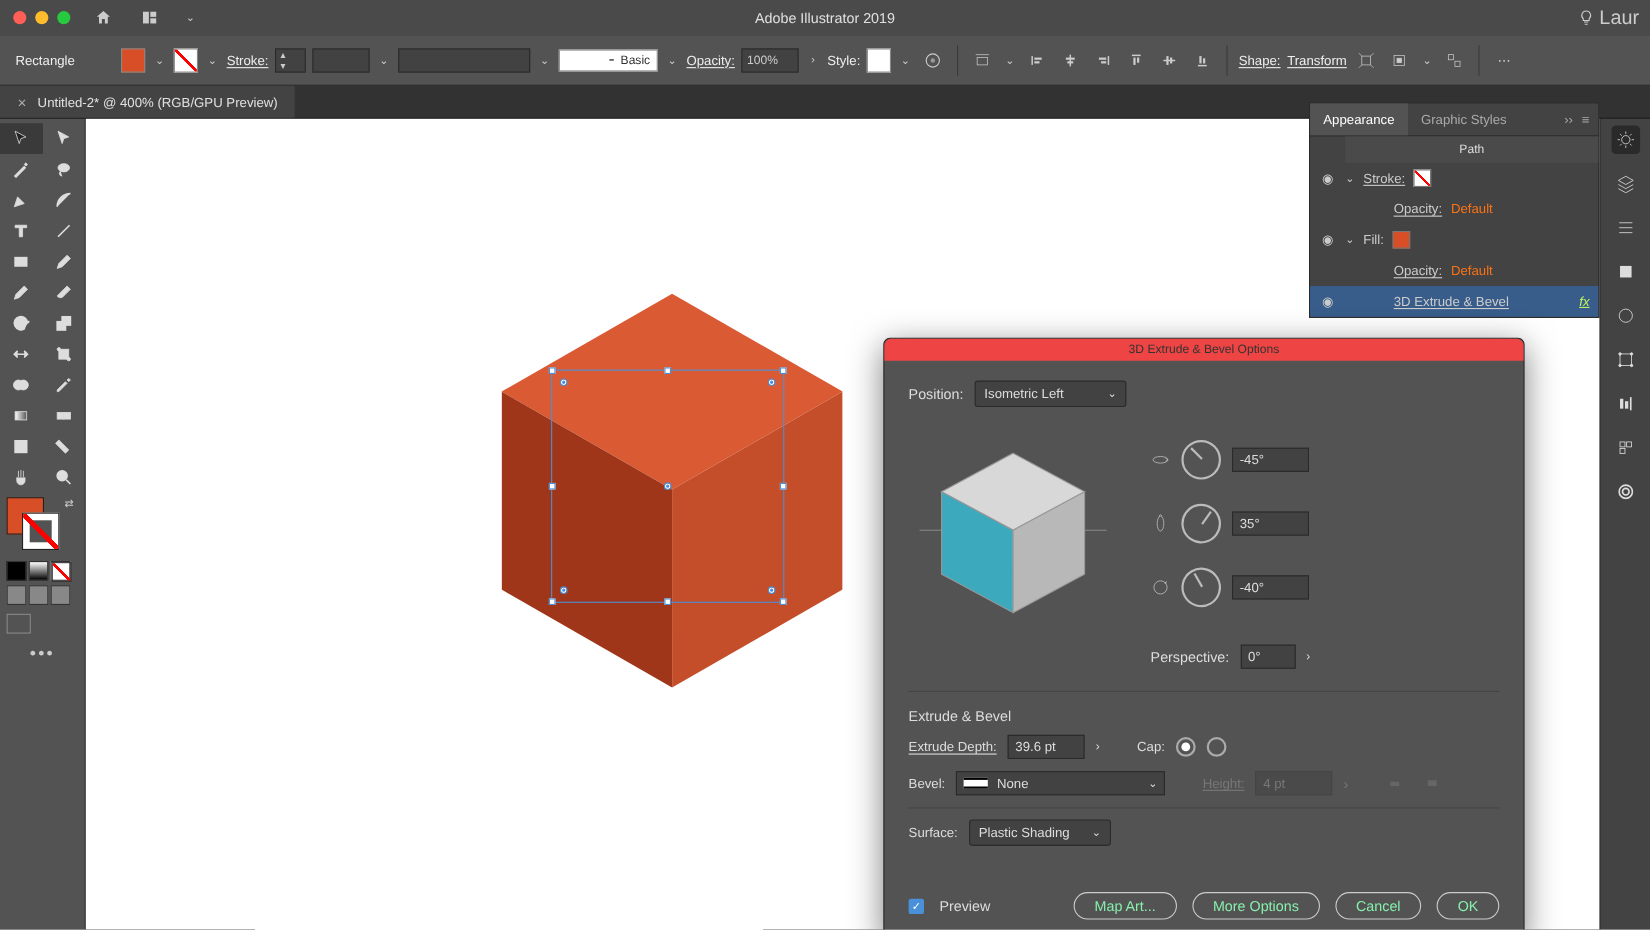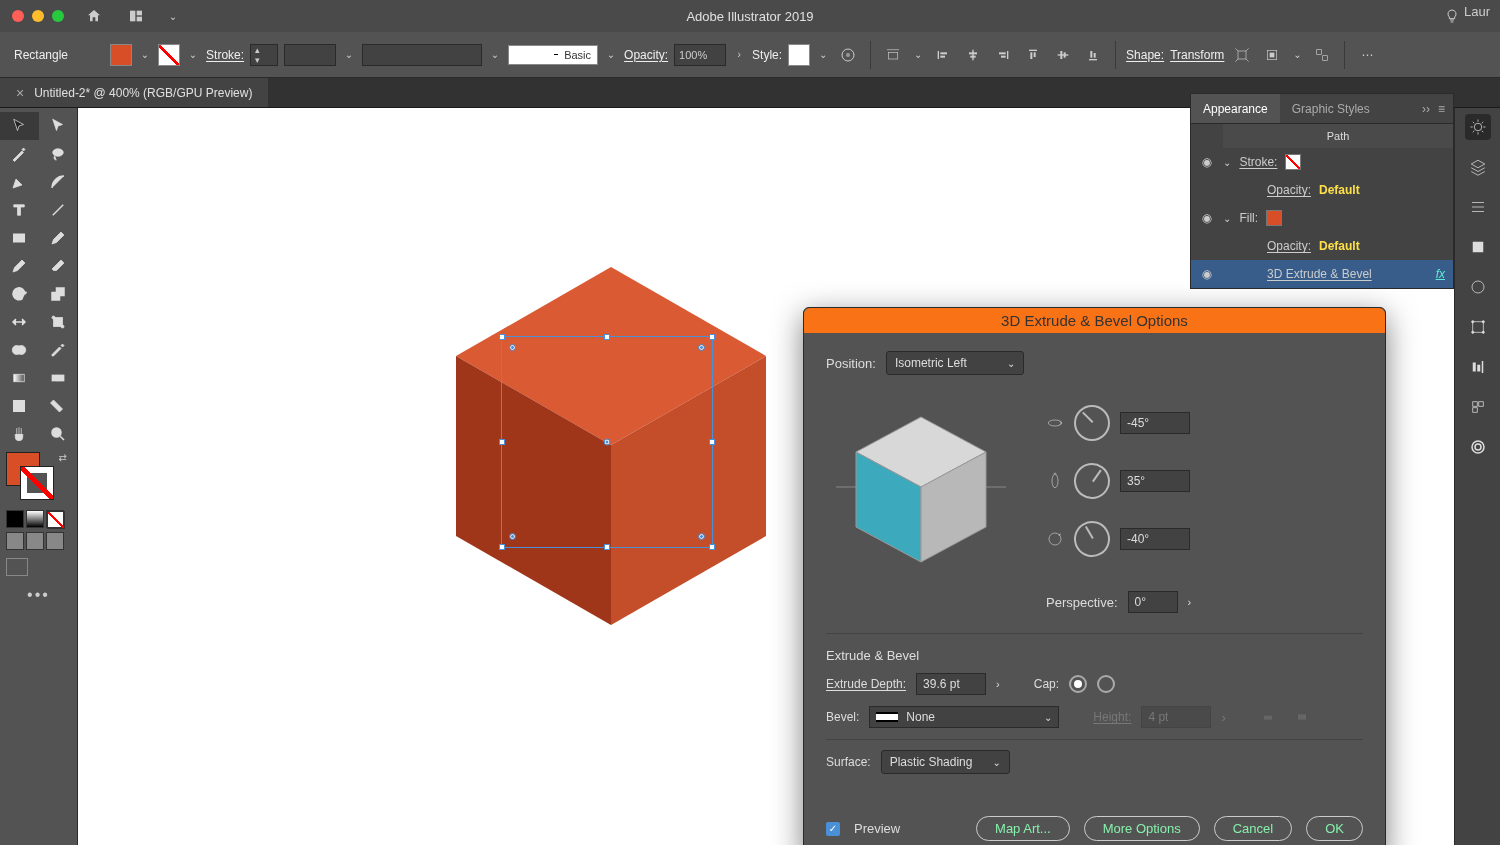--- a/index.html
+++ b/index.html
@@ -5,21 +5,21 @@
 * { box-sizing: border-box; margin: 0; padding: 0; font-family: -apple-system, BlinkMacSystemFont, "Segoe UI", sans-serif; }
 body { background: #323232; color: #ccc; overflow: hidden; width: 1500px; height: 845px; position: relative; }
 
 
 .titlebar { height: 32px; background: #4a4a4a; display: flex; align-items: center; position: relative; }
 .traffic-lights { display: flex; gap: 8px; padding-left: 12px; }
 .tl { width: 12px; height: 12px; border-radius: 50%; }
 .tl.red { background: #ff5f56; } .tl.yellow { background: #ffbd2e; } .tl.green { background: #27c93f; }
 .title-center { position: absolute; left: 50%; transform: translateX(-50%); font-size: 13px; color: #e0e0e0; }
 .title-icons { display: flex; gap: 18px; padding: 0 18px; align-items: center; }
-.title-right { margin-left: auto; display: flex; padding-right: 10px; font-size: 13px; }
+.title-right { margin-left: auto; display: flex; align-items: center; padding-right: 10px; font-size: 18px; }
 
 
 .controlbar { height: 46px; background: #535353; display: flex; align-items: center; padding: 0 14px; gap: 6px; font-size: 12px; border-bottom: 1px solid #2a2a2a; }
 .ctrl-label { color: #eee; font-size: 12px; }
 .ctrl-underline { text-decoration: underline; text-underline-offset: 2px; }
 .swatch { width: 22px; height: 22px; border: 1px solid #888; }
 .swatch.orange { background: #d84f27; }
 .swatch.none { background: white; position: relative; }
 .swatch.none::after { content: ''; position: absolute; inset: 0; background: linear-gradient(to top right, transparent 45%, red 45%, red 55%, transparent 55%); }
 .swatch.white { background: white; }
@@ -74,27 +74,27 @@
 .ap-tab { padding:0 12px; height:100%; display:flex; align-items:center; cursor:pointer; color:#aaa;}
 .ap-tab.active { background:#535353; color:#fff;}
 .ap-tabs .tab-ctrls { margin-left:auto; display:flex; gap:8px; padding-right:8px; color:#aaa;}
 .ap-header { padding:6px 0; text-align:center; background:#4a4a4a; font-size:11px; color:#ddd;margin-left:32px;}
 .ap-row { display:flex; align-items:center; height:28px; padding:0 8px; gap:8px; }
 .ap-row.sel { background:#385d8a; }
 .ap-eye { width:16px; text-align:center; color:#ccc; }
 .ap-indent { width:14px; }
 .ap-label { flex:0 0 auto; }
 .ap-label.u { text-decoration:underline; text-underline-offset:2px;}
-.ap-val { color:#fde047;font-weight:bold; }
-.fx-icon { margin-left:auto; font-style:italic; color:#5eead4;text-decoration:underline;}
+.ap-val { color:#f97316; }
+.fx-icon { margin-left:auto; font-style:italic; color:#bef264;text-decoration:underline;}
 .mini-sw { width:16px; height:16px; border:1px solid #777;}
 
 
 .dialog { position:absolute; left:803px; top:307px; width:583px; background:#535353; border:1px solid #2a2a2a; border-radius:6px; font-size:13px; color:#ddd; box-shadow:0 8px 30px rgba(0,0,0,0.5);}
-.dlg-title { text-align:center; padding:4px 0; background:#f97316; border-radius:6px 6px 0 0; font-size:15px; color:#333;}
+.dlg-title { text-align:center; padding:4px 0; background:#ef4444; border-radius:6px 6px 0 0; font-size:11px; color:#333;}
 .dlg-body { padding:18px 22px; }
 .dlg-row { display:flex; align-items:center; gap:10px; margin-bottom:12px;}
 .dlg-select { background:#424242; border:1px solid #2a2a2a; border-radius:3px; height:24px; padding:0 8px; display:flex; align-items:center; gap:40px; font-size:12px;}
 .dlg-select .caret { margin-left:auto; font-size:10px;}
 .rotation-area { display:flex; gap:30px; align-items:flex-start; padding:10px 0 20px; border-bottom:1px solid #444;}
 .cube-preview { width:190px; height:180px; position:relative;}
 .rot-controls { display:flex; flex-direction:column; gap:22px; padding-top:8px;}
 .rot-row { display:flex; align-items:center; gap:10px;}
 .rot-dial { width:36px; height:36px; border:2px solid #bbb; border-radius:50%; position:relative;}
 .rot-dial::after { content:''; width:2px; height:14px; background:#bbb; position:absolute; left:50%; top:2px; transform-origin:bottom; }

